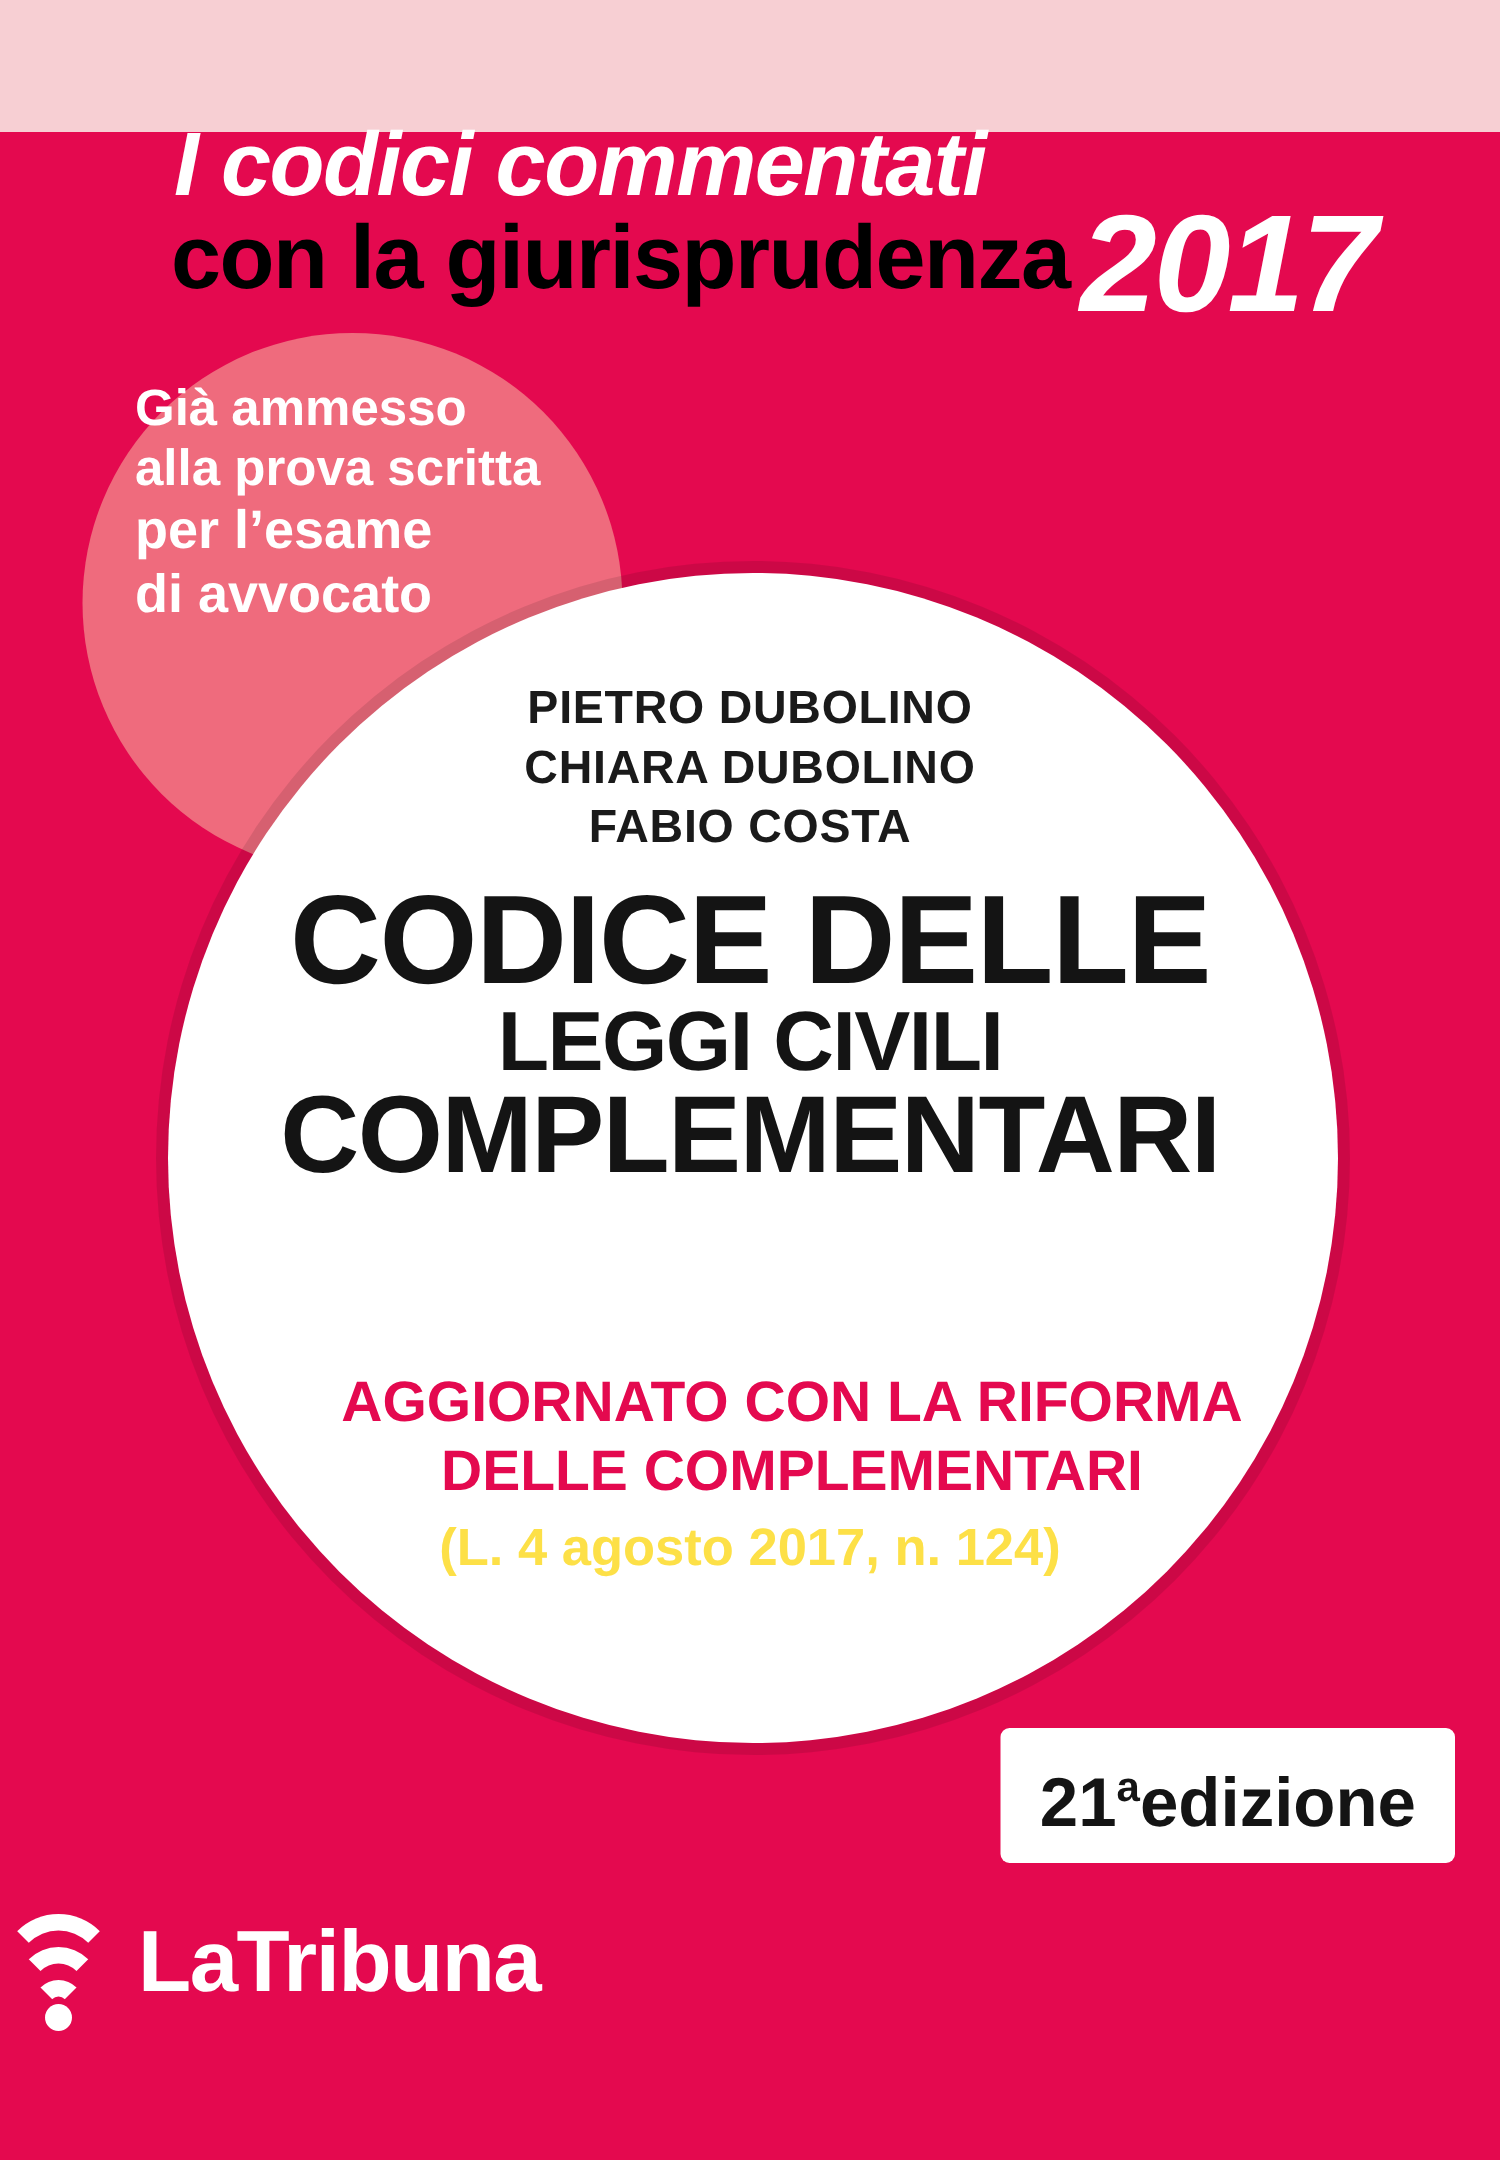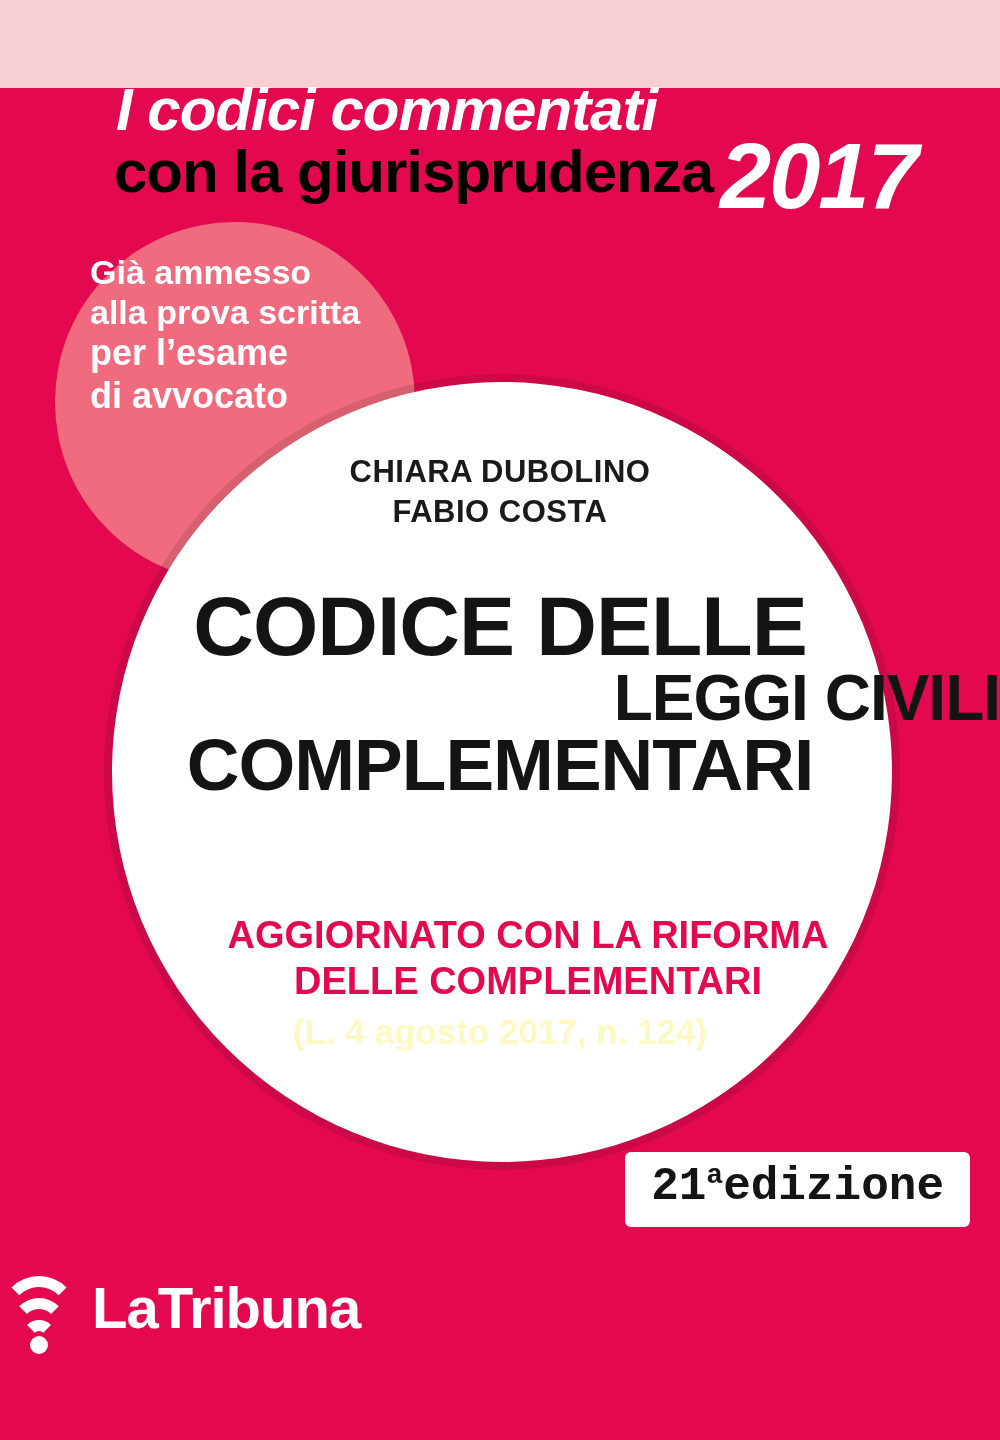--- a/index.html
+++ b/index.html
@@ -121,57 +121,56 @@
     position: absolute;
     left: 0;
     top: 586px;
     width: 1000px;
     text-align: center;
     color: #141414;
     font-weight: bold;
     line-height: 0.97;
   }
   .title .t1 { font-size: 84px; letter-spacing: -1px; display:block; }
-  .title .t2 { font-size: 64px; letter-spacing: -1px; display:block;text-align:right; }
+  .title .t2 { font-size: 56px; letter-spacing: -1px; display:block; }
   .title .t3 { font-size: 73px; letter-spacing: -1px; display:block; }
   .subtitle {
     position: absolute;
     left: 0;
     top: 912px;
     width: 1000px;
     text-align: center;
     color: #e4094f;
     font-size: 38px;
     font-weight: bold;
     line-height: 1.22;
     margin-left: 28px;
   }
   .subnote {
     position: absolute;
     left: 0;
     top: 1012px;
     width: 1000px;
     text-align: center;
-    color: #fef9c3;
+    color: #fde047;
     font-size: 35px;
     font-weight: bold;
   }
   
   .edition {
     position: absolute;
     right: 30px;
     top: 1152px;
     background: #ffffff;
     color: #141414;
     font-weight: bold;
     font-size: 46px;
-    padding: 8px 26px 14px 26px;
+    padding: 22px 26px 14px 26px;
     border-radius: 6px;
     white-space: nowrap;
-    font-family: Liberation Mono, monospace;
   }
   .edition sup {
     font-size: 28px;
     vertical-align: super;
   }
   
   .logo {
     position: absolute;
     left: 0;
     top: 1268px;
@@ -234,20 +233,21 @@
   <div class="badge-text">
     <div class="l1">Già ammesso</div>
     <div class="l2">alla prova scritta</div>
     <div class="l3">per l’esame</div>
     <div class="l4">di avvocato</div>
   </div>
 
   <div class="white-circle"></div>
 
   <div class="authors">
+    <div>PIETRO DUBOLINO</div>
     <div>CHIARA DUBOLINO</div>
     <div>FABIO COSTA</div>
   </div>
 
   <div class="title">
     <span class="t1">CODICE DELLE</span>
     <span class="t2">LEGGI CIVILI</span>
     <span class="t3">COMPLEMENTARI</span>
   </div>
 

